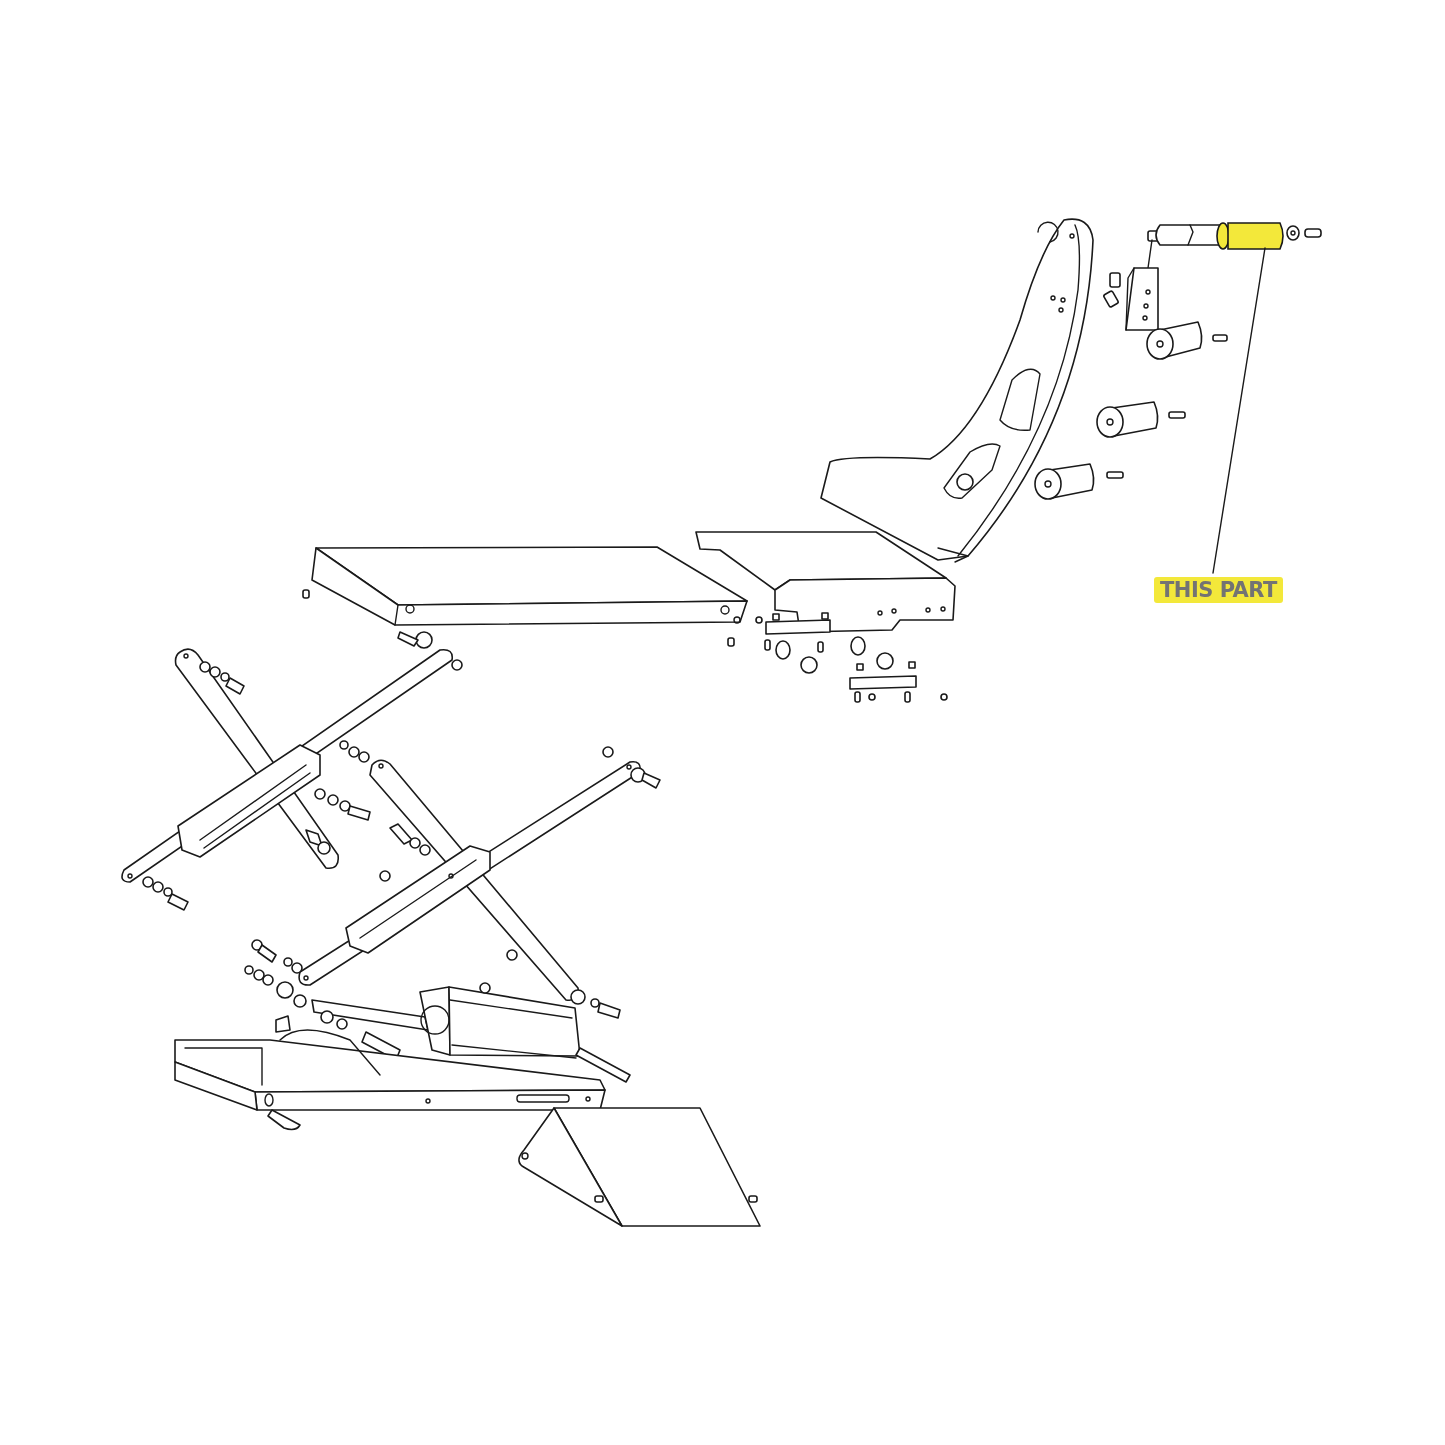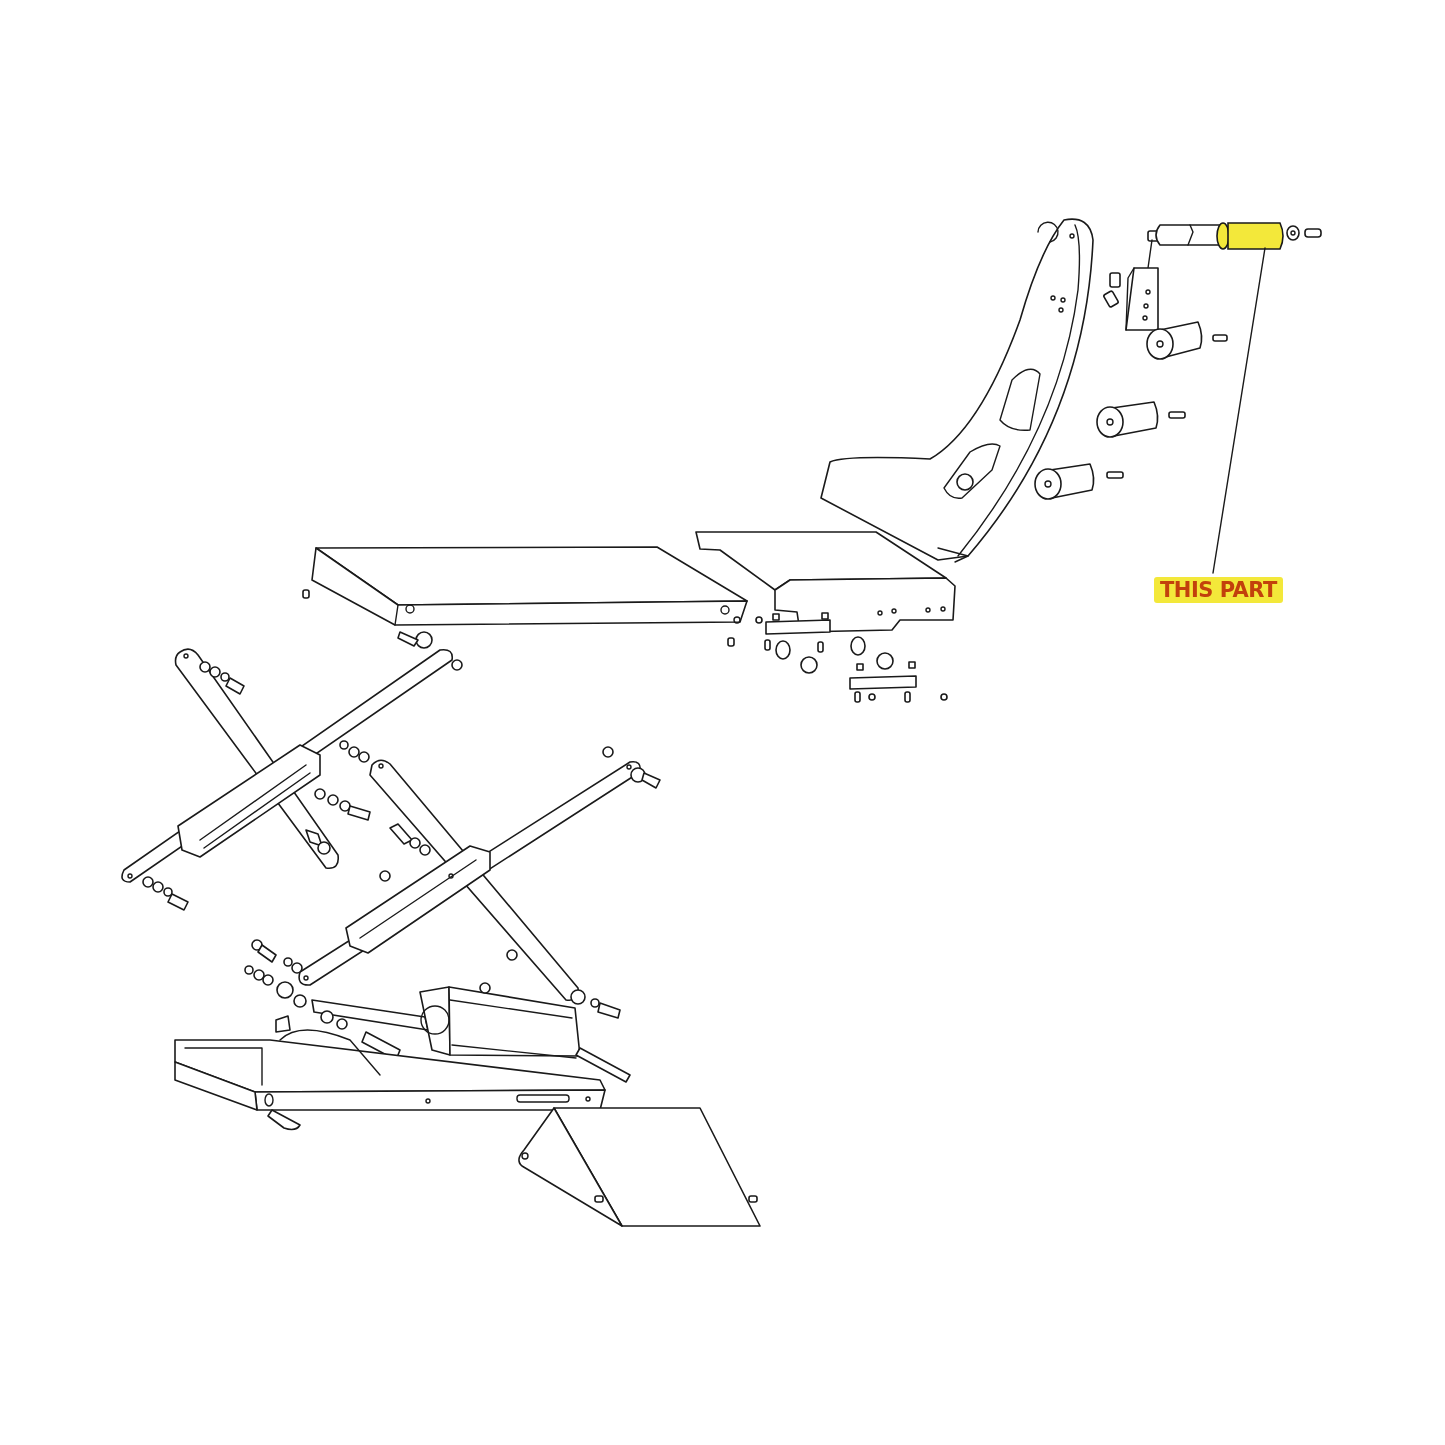--- a/index.html
+++ b/index.html
@@ -3,21 +3,21 @@
 <meta charset="utf-8">
 <style>
   html,body{margin:0;padding:0;background:#ffffff;}
   #canvas{position:relative;width:1445px;height:1445px;background:#fff;overflow:hidden;}
   svg{position:absolute;left:0;top:0;}
   .ln{fill:#fff;stroke:#1a1a1a;stroke-width:1.6;stroke-linejoin:round;stroke-linecap:round;}
   .ln2{fill:none;stroke:#1a1a1a;stroke-width:1.4;stroke-linejoin:round;stroke-linecap:round;}
   .hl{fill:#f3e83a;stroke:#1a1a1a;stroke-width:1.6;}
   #callout-label{position:absolute;left:1154px;top:577px;height:26px;padding:0 6px;
     background:#f3e83a;border-radius:3px;display:flex;align-items:center;
-    font-family:"DejaVu Sans",sans-serif;font-weight:bold;font-size:21px;letter-spacing:-0.5px;color:#c2410c;}
+    font-family:"DejaVu Sans",sans-serif;font-weight:bold;font-size:21px;letter-spacing:-0.5px;color:#737373;}
 </style>
 </head>
 <body>
 
 <div id="canvas">
 <svg width="1445" height="1445" viewBox="0 0 1445 1445">
 
   <g>
     <path class="ln" d="M1064,220 Q1090,215 1093,240 Q1085,420 968,556 L938,560 L821,498 L830,462 Q845,455 930,459 Q980,430 1020,320 Q1040,250 1064,220 Z"></path>
     <path class="ln2" d="M1075,225 Q1082,240 1078,290 Q1060,430 958,556"></path>

